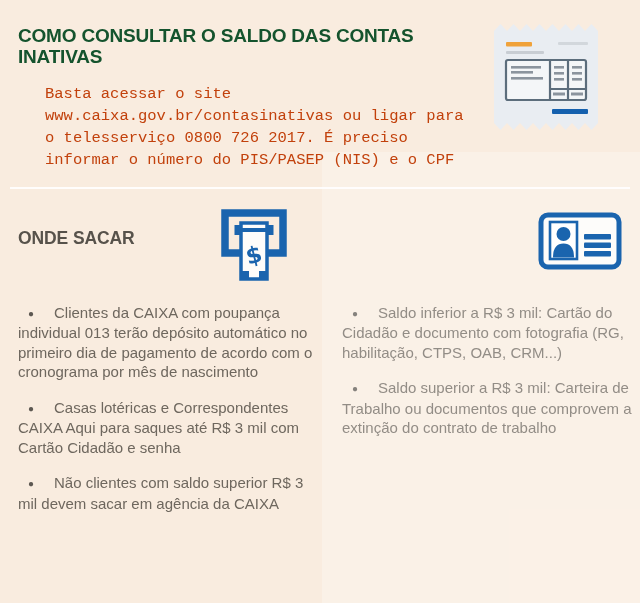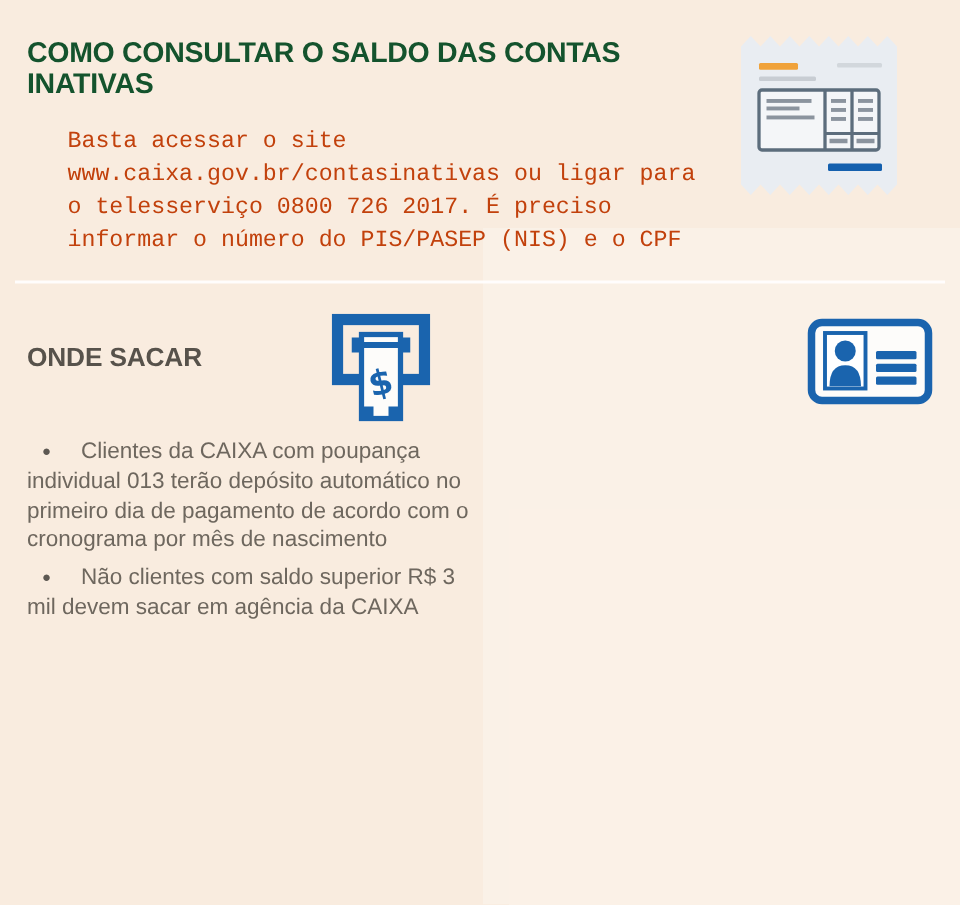--- a/index.html
+++ b/index.html
@@ -32,21 +32,21 @@
   .col-left{width:300px;margin-left:18px;}
   .col-right{width:290px;margin-left:24px;}
   .col-header{position:relative;height:85px;}
   .col-header h2{
     position:absolute;left:0;top:26px;margin:0;
     font-size:17.5px;font-weight:bold;color:#57524b;letter-spacing:-0.1px;
   }
   .atm-pos{position:absolute;left:203px;top:7px;width:66px;height:76px;}
   .idcard-pos{position:absolute;left:196px;top:10px;width:84px;height:58px;}
   .items p{
-    margin:4px 0 5px 0;
+    margin:16px 0 5px 0;
     font-size:15px;line-height:19.5px;color:#6e675e;
   }
   .bullet{
     display:inline-block;width:36px;padding-left:10px;box-sizing:border-box;
     font-size:10px;color:#5d5852;vertical-align:1px;
   }
 </style>
 </head>
 <body>
 
@@ -101,35 +101,38 @@
           <rect x="13.5" y="16" width="5.5" height="10" fill="#1a64ae"></rect>
           <rect x="47" y="16" width="5.5" height="10" fill="#1a64ae"></rect>
           <text x="33" y="54" font-family="DejaVu Sans, sans-serif" font-size="23" font-weight="bold" fill="#1a64ae" text-anchor="middle" transform="rotate(-14 33 47)">$</text>
           <rect x="21" y="62" width="7" height="7" fill="#1a64ae"></rect>
           <rect x="38" y="62" width="7" height="7" fill="#1a64ae"></rect>
         </svg>
       </div>
     </div>
     <div class="items">
       <p><span class="bullet">●</span><span>Clientes da CAIXA com poupança individual 013 terão depósito automático no primeiro dia de pagamento de acordo com o cronograma por mês de nascimento</span></p>
+      <p><span class="bullet">●</span><span>Casas lotéricas e Correspondentes CAIXA Aqui para saques até R$ 3 mil com Cartão Cidadão e senha</span></p>
       <p><span class="bullet">●</span><span>Não clientes com saldo superior R$ 3 mil devem sacar em agência da CAIXA</span></p>
     </div>
   </div>
 
   <div class="col-right">
     <div class="col-header">
       <div class="idcard-pos">
         <svg width="84" height="58" viewBox="0 0 84 58" aria-hidden="true">
           <rect x="3" y="3" width="78" height="52" rx="7" fill="#fdfcfa" stroke="#1a64ae" stroke-width="5"></rect>
           <rect x="12" y="10" width="27" height="37" fill="#ffffff" stroke="#1a64ae" stroke-width="2.6"></rect>
           <circle cx="25.5" cy="22" r="7" fill="#1a64ae"></circle>
           <path d="M15,45.5 Q15,31.5 25.5,31.5 Q36,31.5 36,45.5 Z" fill="#1a64ae"></path>
           <rect x="46" y="22" width="27" height="5.5" rx="1" fill="#1a64ae"></rect>
           <rect x="46" y="30.5" width="27" height="5.5" rx="1" fill="#1a64ae"></rect>
           <rect x="46" y="39" width="27" height="5.5" rx="1" fill="#1a64ae"></rect>
         </svg>
       </div>
     </div>
     <div class="items">
+      <p><span class="bullet">●</span><span>Saldo inferior a R$ 3 mil: Cartão do Cidadão e documento com fotografia (RG, habilitação, CTPS, OAB, CRM...)</span></p>
+      <p><span class="bullet">●</span><span>Saldo superior a R$ 3 mil: Carteira de Trabalho ou documentos que comprovem a extinção do contrato de trabalho</span></p>
     </div>
   </div>
 
 </div>
 
 </body></html>

